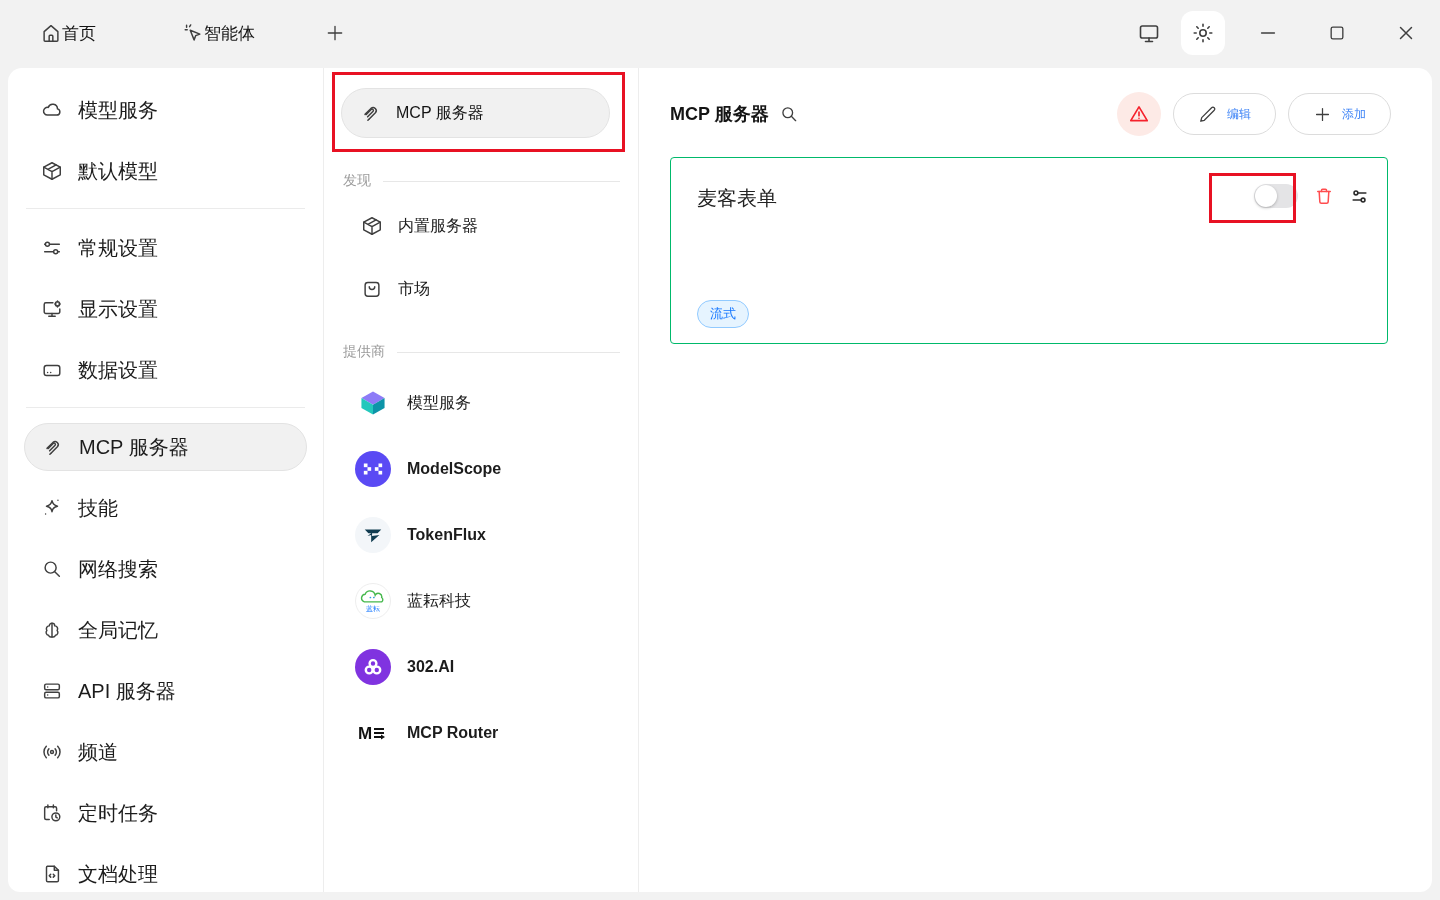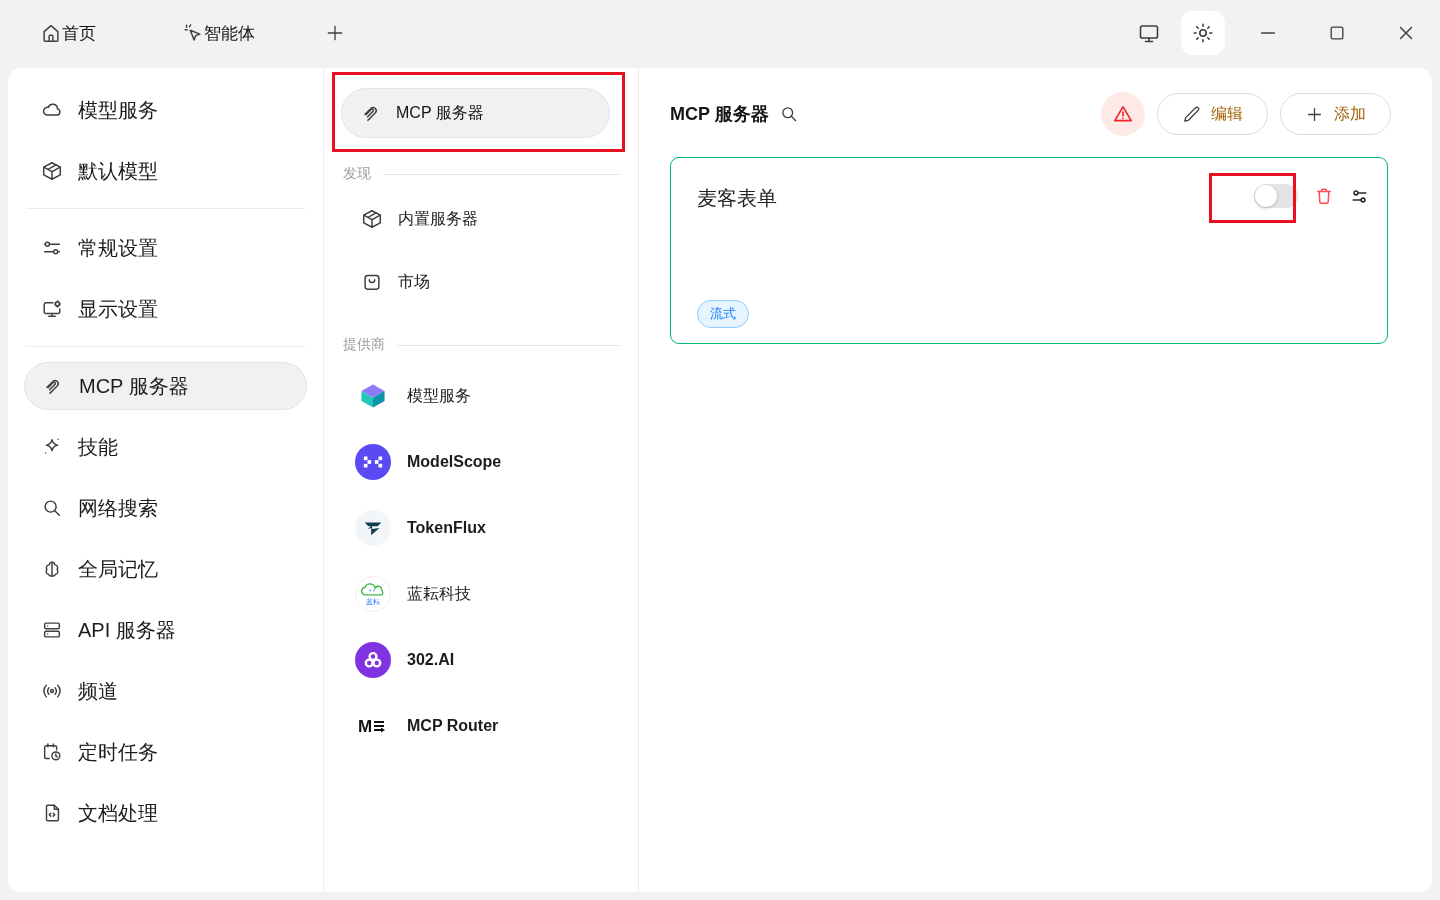--- a/index.html
+++ b/index.html
@@ -31,36 +31,36 @@
   .sb-item.selected { background:#f1f1f1; border:1px solid #e3e3e3; }
   .sb-div { height:1px; background:#ebebeb; margin:2px 2px 15px 2px; }
 
   
   .mcpnav { width:315px; border-right:1px solid #ededed; padding:20px 16px 0 17px; flex-shrink:0; position:relative; }
   .nav-pill { width:269px; height:50px; background:#f1f1f1; border:1px solid #e3e3e3; border-radius:25px; display:flex; align-items:center; gap:14px; padding:0 18px; font-size:16px; color:#141414; position:relative; z-index:2; }
   .ann-box { position:absolute; border:3px solid #e81123; z-index:3; pointer-events:none; }
   .ann-nav { left:8px; top:4px; width:293px; height:80px; }
   .section { display:flex; align-items:center; gap:12px; font-size:14px; color:#9b9b9b; }
   .section .line { flex:1; height:1px; background:#e7e7e7; }
-  .sec-discover { margin:27px 2px 12px 2px; }
+  .sec-discover { margin:34px 2px 12px 2px; }
   .sec-provider { margin:30px 2px 18px 2px; }
   .nav-item { height:48px; margin:0 0 15px 0; display:flex; align-items:center; gap:15px; padding:0 20px; border-radius:24px; font-size:16px; }
   .prov-item { height:48px; margin:0 0 18px 0; display:flex; align-items:center; gap:16px; padding:0 14px; font-size:16px; }
   .prov-name.lat { font-weight:700; }
   .logo { width:36px; height:36px; border-radius:50%; overflow:hidden; display:flex; align-items:center; justify-content:center; flex-shrink:0; }
 
   
   .content { flex:1; position:relative; padding:24px 41px 0 31px; }
   .content-header { height:44px; display:flex; align-items:center; }
   .page-title { font-size:18px; font-weight:600; color:#141414; margin-right:10px; }
   .hdr-right { margin-left:auto; display:flex; align-items:center; gap:12px; }
   .warn-circle { width:44px; height:44px; border-radius:50%; background:#fdeae6; display:flex; align-items:center; justify-content:center; }
-  .pill-btn { height:42px; border:1px solid #dcdcdc; border-radius:21px; background:#fff; display:flex; align-items:center; gap:10px; padding:0 24px; font-size:16px; color:#a16207; }
-
-  .server-card { margin-top:21px; width:718px; height:187px; border:1px solid #00b96b; border-radius:9px; position:relative; background:#fff; }
+  .pill-btn { height:42px; border:1px solid #dcdcdc; border-radius:21px; background:#fff; display:flex; align-items:center; gap:10px; padding:0 24px; font-size:12px; color:#3b82f6; }
+
+  .server-card { margin-top:21px; width:718px; height:187px; border:1px solid #00b96b; border-radius:4px; position:relative; background:#fff; }
   .card-title { position:absolute; left:26px; top:27px; font-size:20px; color:#232323; }
   .card-controls { position:absolute; right:18px; top:26px; display:flex; align-items:center; gap:16px; }
   .toggle { width:44px; height:24px; border-radius:12px; background:#e4e4e6; position:relative; }
   .toggle .knob { position:absolute; left:1px; top:1px; width:22px; height:22px; border-radius:50%; background:#fff; box-shadow:0 1px 3px rgba(0,0,0,.25); }
   .ann-toggle { left:538px; top:15px; width:87px; height:50px; }
   .badge { position:absolute; left:26px; top:142px; height:28px; padding:10px 12px; display:flex; align-items:center; font-size:13px; color:#1677ff; background:#e6f4ff; border:1px solid #91caff; border-radius:14px; }
 </style>
 </head>
 <body>
 
@@ -165,20 +165,29 @@
     <div class="sb-item">
       <span>
           <svg class="ic" width="22" height="22" viewBox="0 0 24 24">
             <path d="M20.5 12v3a1.8 1.8 0 0 1-1.8 1.8H5.3A1.8 1.8 0 0 1 3.5 15V7a1.8 1.8 0 0 1 1.8-1.8H13"></path>
             <path d="M12 16.8v3M8.5 19.8h7"></path>
             <circle cx="18" cy="6.5" r="2.3"></circle>
             <path d="M18 3.2v1M18 8.8v1M15.2 6.5h1M19.8 6.5h1"></path>
           </svg>
         </span>
       <span>显示设置</span>
+    </div>
+    <div class="sb-item">
+      <span>
+          <svg class="ic" width="22" height="22" viewBox="0 0 24 24">
+            <rect x="3.5" y="7" width="17" height="11" rx="2.5"></rect>
+            <path d="M7.2 14.8h.01M10.6 14.8h.01"></path>
+          </svg>
+        </span>
+      <span>数据设置</span>
     </div>
     <div class="sb-div"></div>
     <div class="sb-item selected">
       <span>
           <svg class="ic" width="22" height="22" viewBox="0 0 24 24">
             <path d="M5.5 13.5 12 7a3.4 3.4 0 0 1 4.8 4.8L10.6 18"></path>
             <path d="M8.3 16.2l6-6a1.5 1.5 0 0 0-2.1-2.1l-5.4 5.4"></path>
             <path d="M10.2 18.4l-1.6 1.6"></path>
           </svg>
         </span>

